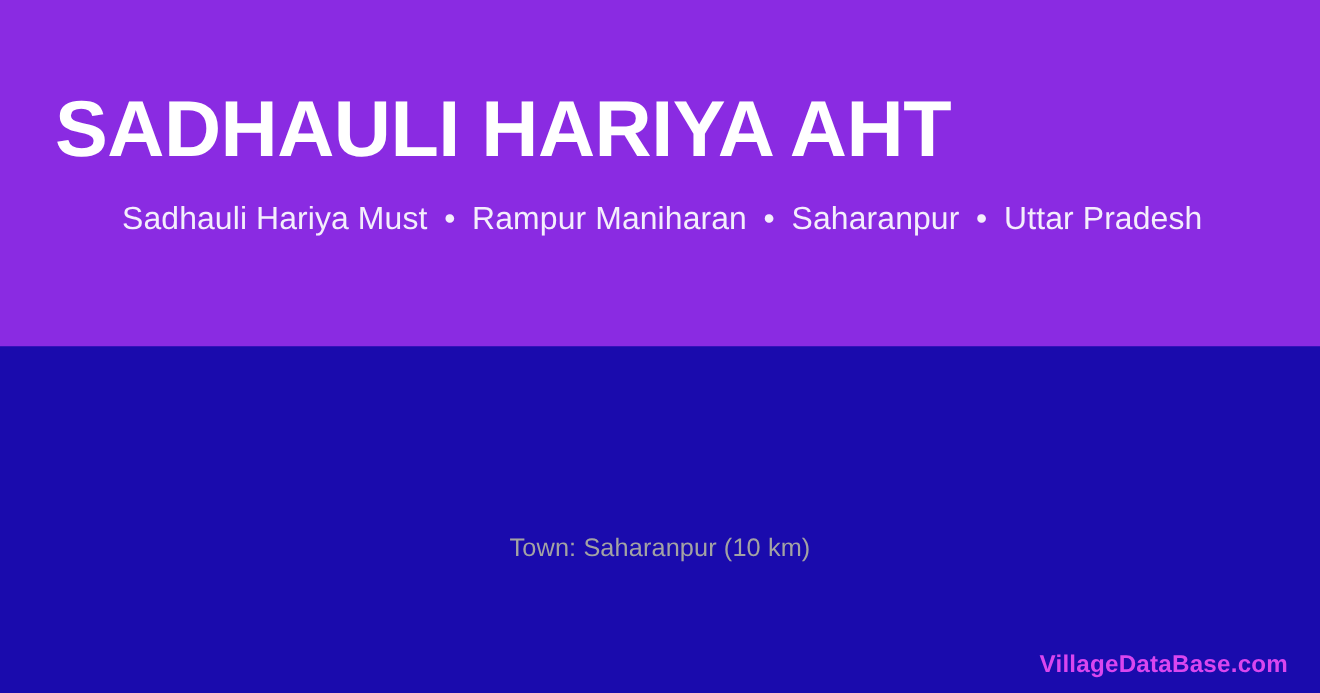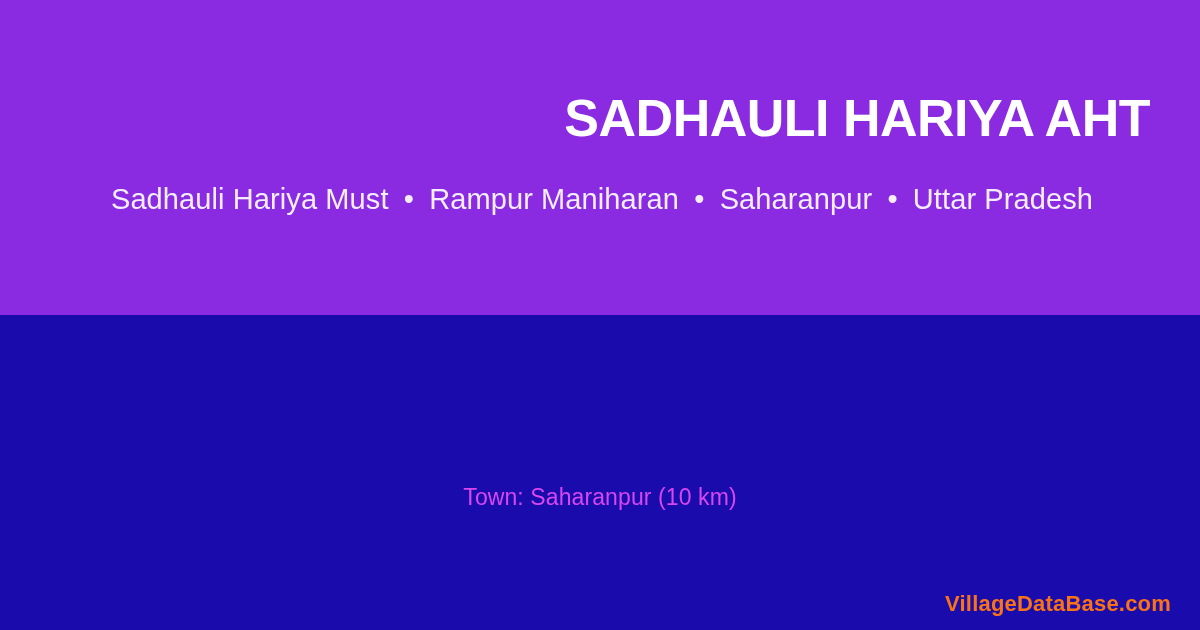--- a/index.html
+++ b/index.html
@@ -29,25 +29,25 @@
     box-sizing: border-box;
     display: flex;
     flex-direction: column;
     align-items: center;
     justify-content: flex-start;
   }
   .title {
     margin: 0;
     padding: 0;
     width: 1100px;
-    text-align: right;
+    text-align: left;
     color: #ffffff;
     font-family: "Liberation Sans", sans-serif;
     font-weight: bold;
-    font-size: 52px;
+    font-size: 72px;
     line-height: 80px;
     letter-spacing: -0.5px;
     text-transform: uppercase;
     position: absolute;
     top: 78px;
     left: 50px;
     white-space: nowrap;
     overflow: hidden;
   }
   .subtitle {
@@ -77,32 +77,32 @@
     height: 315px;
     background: #1a0bad;
     box-sizing: border-box;
   }
   .town-line {
     position: absolute;
     top: 168px;
     left: 0;
     width: 1200px;
     text-align: center;
-    color: #d946ef;
+    color: #a3a3a3;
     font-family: "Liberation Sans", sans-serif;
     font-size: 23px;
     line-height: 28px;
     letter-spacing: 0.1px;
     white-space: nowrap;
   }
   .watermark {
     position: absolute;
     right: 29px;
     bottom: 13px;
-    color: #f97316;
+    color: #d946ef;
     font-family: "Liberation Sans", sans-serif;
     font-weight: bold;
     font-size: 22px;
     line-height: 26px;
     letter-spacing: 0.2px;
     white-space: nowrap;
   }
 </style>
 </head>
 <body>

